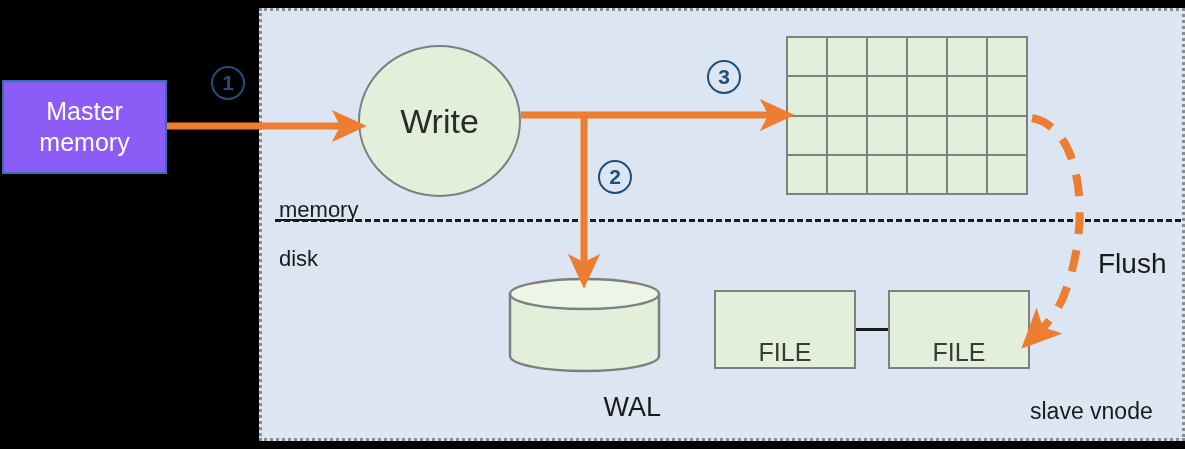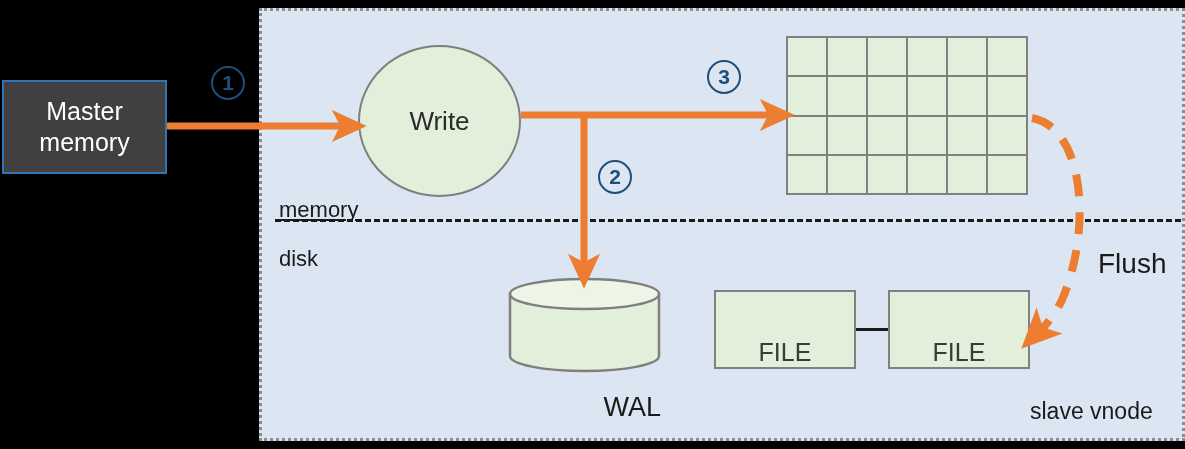--- a/index.html
+++ b/index.html
@@ -37,21 +37,21 @@
     background-image: repeating-linear-gradient(to bottom, #8c8c8c 0 3px, transparent 3px 6px);
   }
 
   
   #master-vnode {
     position: absolute;
     left: 2px;
     top: 80px;
     width: 165px;
     height: 94px;
-    background: #404040;
+    background: #8b5cf6;
     border: 2px solid #2e75b6;
     box-sizing: border-box;
     display: flex;
     flex-direction: column;
     align-items: center;
     justify-content: center;
     color: #ffffff;
     font-size: 25px;
     line-height: 1.24;
   }
@@ -83,21 +83,21 @@
     top: 45px;
     width: 163px;
     height: 152px;
     border-radius: 50%;
     background: #e2efda;
     border: 2px solid #7f7f7f;
     box-sizing: border-box;
     display: flex;
     align-items: center;
     justify-content: center;
-    font-size: 26px;
+    font-size: 34px;
     color: #2b2b2b;
   }
 
   
   #divider {
     position: absolute;
     left: 275px;
     top: 219px;
     width: 906px;
     height: 0;

